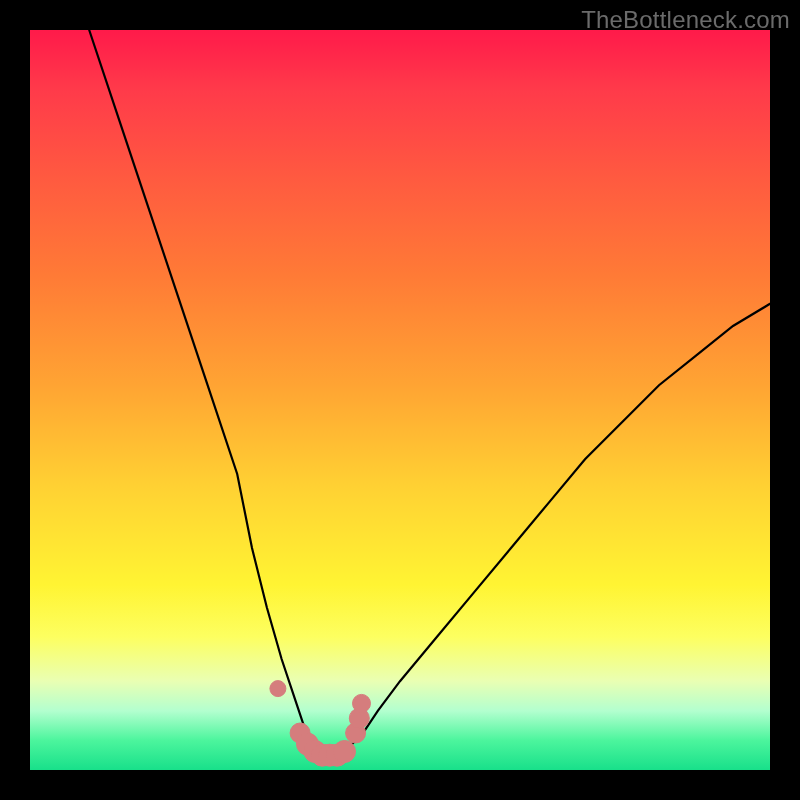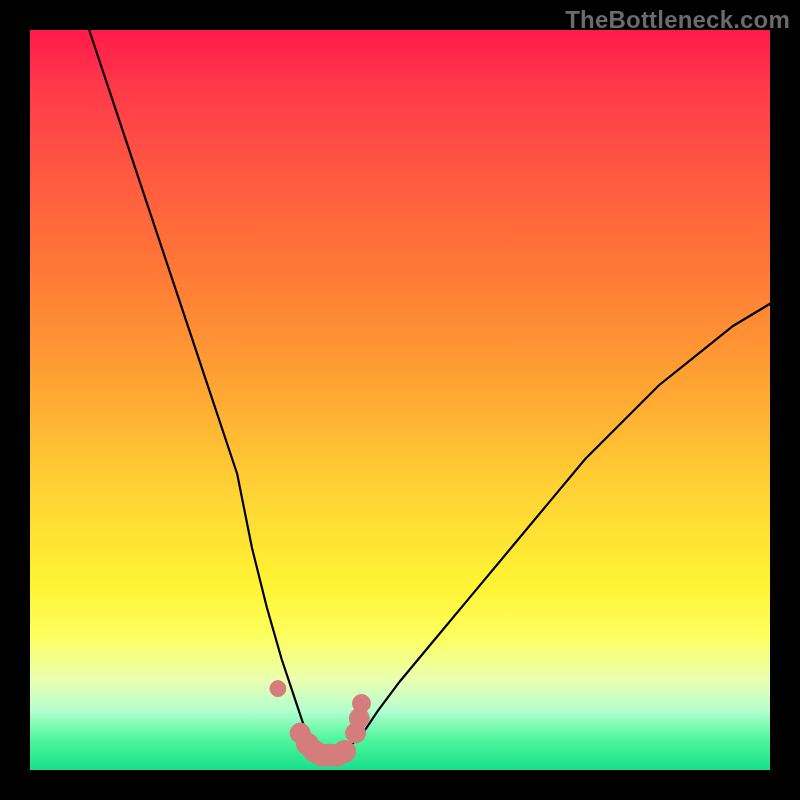--- a/index.html
+++ b/index.html
@@ -16,21 +16,21 @@
     width: 800px;
     height: 800px;
     background: #000;
   }
   .watermark {
     position: absolute;
     top: 6px;
     right: 10px;
     color: #6b6b6b;
     font-size: 24px;
-    font-weight: 700;
+    font-weight: 400;
     letter-spacing: 0.2px;
     z-index: 10;
   }
   .plot {
     position: absolute;
     left: 30px;
     top: 30px;
     width: 740px;
     height: 740px;
     background: linear-gradient(

